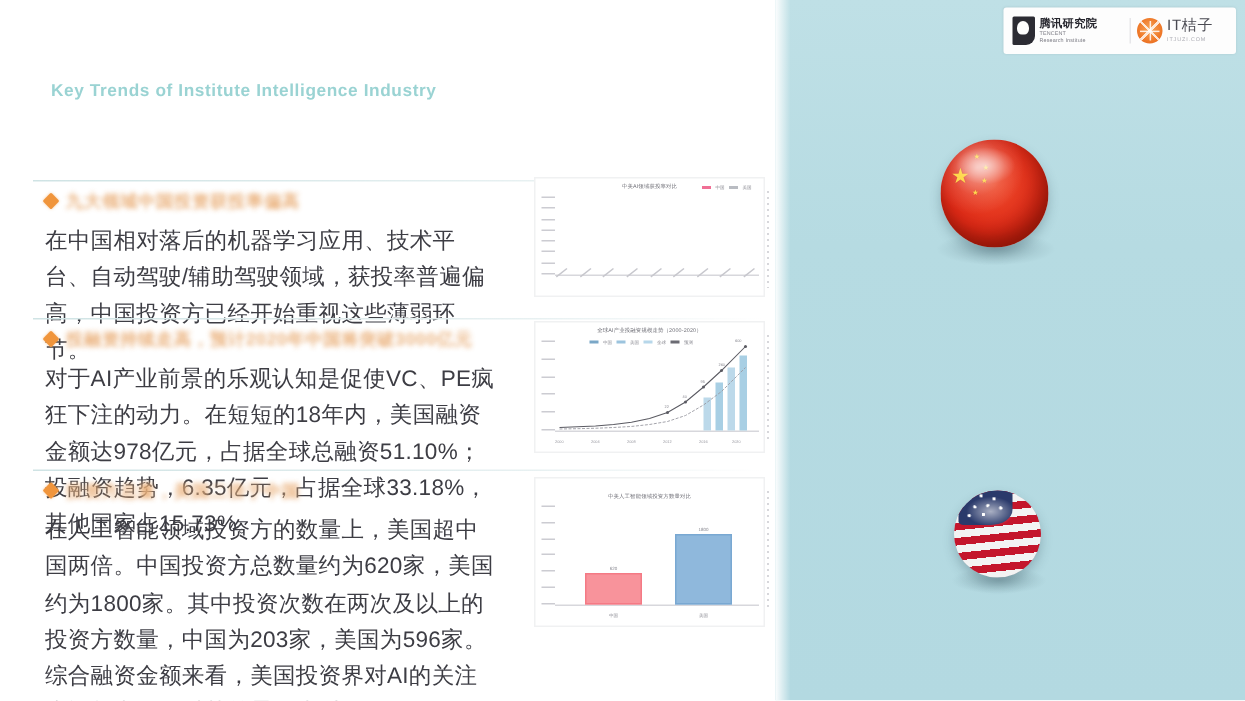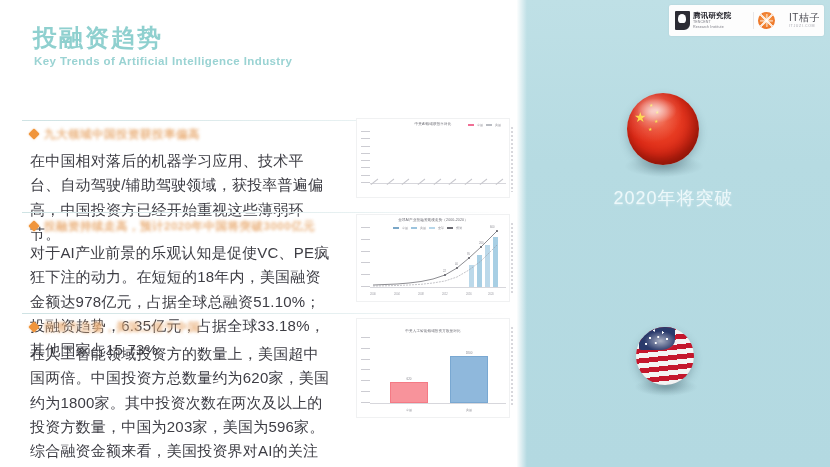--- a/index.html
+++ b/index.html
@@ -33,21 +33,21 @@
   }
   .logo-a-mark:after{
     content:"";position:absolute;left:3px;top:3px;width:8px;height:9px;
     background:#fdfdfd;border-radius:50% 50% 40% 40%;
   }
   .logo-a-txt{display:flex;flex-direction:column;line-height:1;}
   .logo-a-cn{font-size:7.5px;font-weight:bold;color:#26262e;letter-spacing:.2px;}
   .logo-a-en{font-size:3.6px;color:#7b7b84;margin-top:2px;letter-spacing:.1px;}
   .logo-a-en2{font-size:3.6px;color:#7b7b84;margin-top:1px;letter-spacing:.1px;}
   .logo-div{width:1px;height:17px;background:#e7e7ea;margin:0 4px;}
-  .logo-b{display:flex;align-items:center;gap:14px;}
+  .logo-b{display:flex;align-items:center;gap:3px;}
   .logo-b-mark{
     width:17px;height:17px;border-radius:50%;flex:none;
     background:radial-gradient(circle at 50% 45%,#f7a85c 0%,#ef7a2a 60%,#e2621c 100%);
     position:relative;
   }
   .logo-b-mark:before{
     content:"";position:absolute;left:50%;top:2px;width:1.2px;height:13px;
     background:rgba(255,255,255,.85);transform:translateX(-50%);
     box-shadow:0 0 0 0 #fff;
   }
@@ -242,31 +242,29 @@
   <div class="globe-shadow" style="left:624px;top:155px;width:80px;height:22px;"></div>
   <div class="globe" id="cn-globe">
     <div class="cn-star big">★</div>
     <div class="cn-star s1">★</div>
     <div class="cn-star s2">★</div>
     <div class="cn-star s3">★</div>
     <div class="cn-star s4">★</div>
     <div class="globe-gloss"></div>
   </div>
 
-  <div class="cn-caption">2020年将突破</div>
 
   <div class="globe-shadow" style="left:634px;top:378px;width:64px;height:18px;"></div>
   <div class="globe" id="us-globe">
     <div class="us-stripes"></div>
     <div class="us-canton"></div>
     <div class="globe-gloss"></div>
   </div>
 
-  <div class="title-cn">投融资趋势</div>
-  <div class="title-en">Key Trends of Artificial Intelligence Industry</div>
+  <div class="title-en">Key Trends of Institute Intelligence Industry</div>
 
   <div class="block-rule" style="top:120px;"></div>
   <div class="block" style="top:126px;">
     <div class="b-head">
       <div class="diamond"></div>
       <div class="b-head-txt">九大领域中国投资获投率偏高</div>
     </div>
     <div class="b-body">在中国相对落后的机器学习应用、技术平台、自动驾驶/辅助驾驶领域，获投率普遍偏高，中国投资方已经开始重视这些薄弱环节。</div>
   </div>
 

